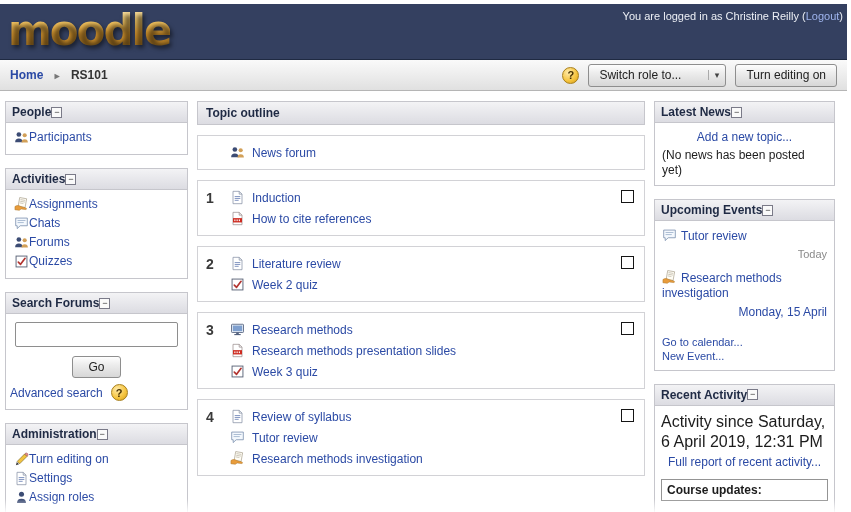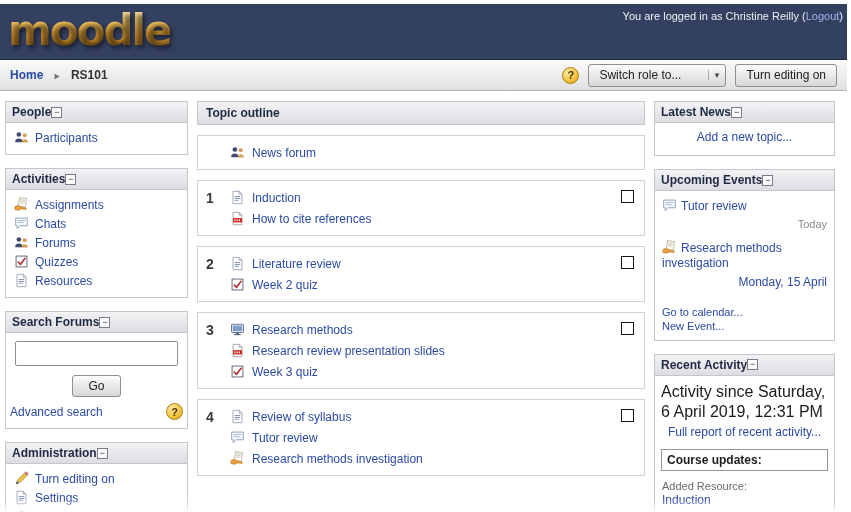--- a/index.html
+++ b/index.html
@@ -65,32 +65,32 @@
   .block-header{
     background:linear-gradient(#f3f3f5,#dcdce2);border-bottom:1px solid #c6c6cc;
     padding:3px 6px;display:flex;align-items:center;justify-content:flex-start;
   }
   .block-title{font-weight:bold;color:#1f2a44;font-size:12px}
   .collapse{
     width:11px;height:11px;box-sizing:border-box;border:1px solid #7a7a88;background:#fafafa;
     color:#333;font-size:9px;line-height:8px;text-align:center;display:inline-block;cursor:pointer;flex:none;
   }
   .block-content{padding:5px 4px 7px}
-  .item{display:flex;align-items:center;gap:6px;padding:2px 4px}
+  .item{display:flex;padding:2px 4px}
   .icon{width:15px;height:15px;flex:none;display:inline-block;vertical-align:-3px}
 
   
   .search-input{
     width:calc(100% - 10px);box-sizing:border-box;display:block;margin:3px auto 0;
     height:25px;border:1px solid #8e8e8e;border-radius:2px;padding:0 5px;font-size:12px;background:#fff;
     font-family:"Liberation Sans","DejaVu Sans",sans-serif;
   }
   .go-wrap{text-align:center;margin:9px 0 6px}
   .go-btn{padding:0 15px;height:22px}
-  .adv-wrap{display:flex;justify-content:space-between;align-items:center;gap:8px;margin:2px 0 1px}
+  .adv-wrap{display:flex;justify-content:flex-start;align-items:center;gap:8px;margin:2px 0 1px}
 
   
   .outline-header{
     background:linear-gradient(#f3f3f5,#dcdce2);border:1px solid #c6c6cc;
     padding:4px 8px;font-weight:bold;color:#1f2a44;
   }
   .section{
     display:flex;border:1px solid #d2d2d6;background:#fff;
     margin-top:10px;padding:6px 8px;
   }
@@ -265,26 +265,20 @@
                 <use href="#i-people"></use>
               </svg>
             <a>Forums</a>
           </div>
           <div class="item">
             <svg class="icon">
                 <use href="#i-quiz"></use>
               </svg>
             <a>Quizzes</a>
           </div>
-          <div class="item">
-            <svg class="icon">
-                <use href="#i-page"></use>
-              </svg>
-            <a>Resources</a>
-          </div>
         </div>
       </div>
 
       <div class="block">
         <div class="block-header">
           <span class="block-title">Search Forums</span>
           <span class="collapse">−</span>
         </div>
         <div class="block-content">
           <input class="search-input" type="text" value="" style="">
@@ -388,21 +382,21 @@
           <div class="activity">
             <svg class="icon">
                 <use href="#i-slides"></use>
               </svg>
             <a>Research methods</a>
           </div>
           <div class="activity">
             <svg class="icon">
                 <use href="#i-pdf"></use>
               </svg>
-            <a>Research review presentation slides</a>
+            <a>Research methods presentation slides</a>
           </div>
           <div class="activity">
             <svg class="icon">
                 <use href="#i-quiz"></use>
               </svg>
             <a>Week 3 quiz</a>
           </div>
         </div>
         <div class="sec-box"></div>
       </div>
@@ -437,20 +431,21 @@
 
       <div class="block">
         <div class="block-header">
           <span class="block-title">Latest News</span>
           <span class="collapse">−</span>
         </div>
         <div class="block-content">
           <div class="add-topic">
             <a>Add a new topic...</a>
           </div>
+          <div class="news-empty">(No news has been posted yet)</div>
         </div>
       </div>
 
       <div class="block">
         <div class="block-header">
           <span class="block-title">Upcoming Events</span>
           <span class="collapse">−</span>
         </div>
         <div class="block-content">
           <div class="event-row">

